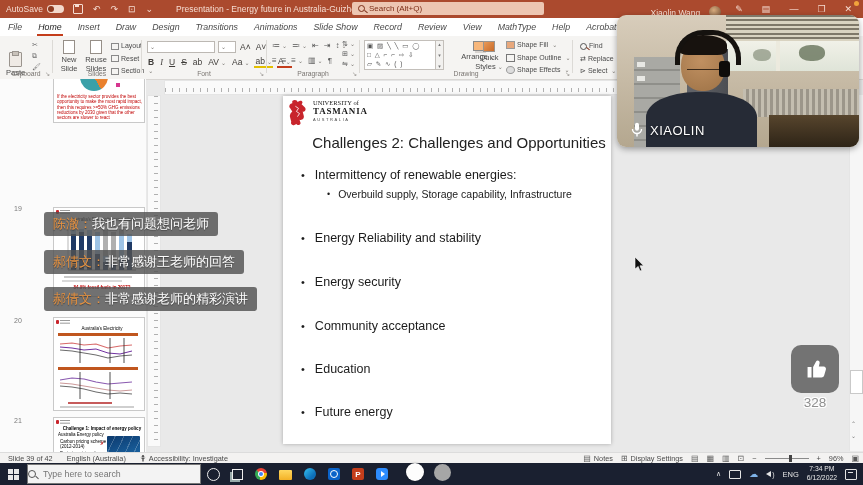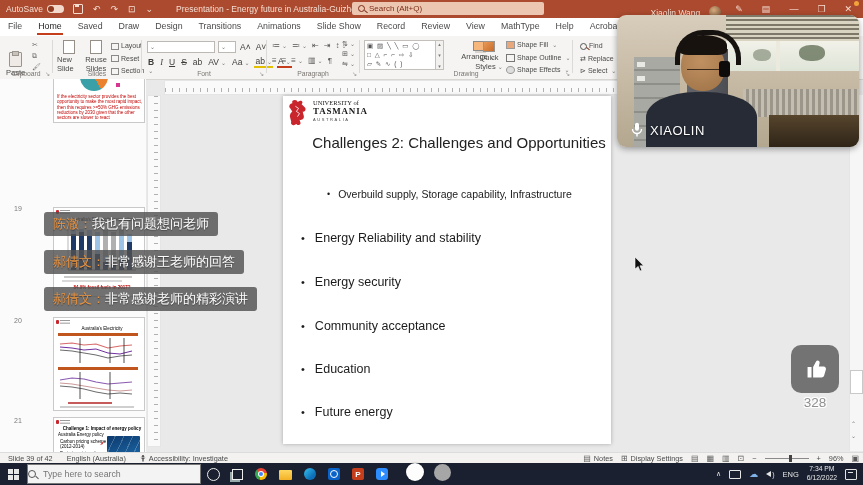--- a/index.html
+++ b/index.html
@@ -15,22 +15,22 @@
   .flp{width:8px;height:8px;border:1px solid #f6ddd2;border-radius:1px;margin:0 5px;position:relative;}
   .flp::after{content:"";position:absolute;left:1px;top:0;width:4px;height:2px;background:#f6ddd2;}
   .tb-search{position:absolute;left:352px;top:2px;width:186px;height:13px;background:#edc6b2;border-radius:2px;
              display:flex;align-items:center;gap:4px;padding-left:6px;color:#7c2d16;font-size:8px;}
   .mag{width:5px;height:5px;border:1.2px solid #7c2d16;border-radius:50%;position:relative;flex:0 0 auto;}
   .mag::after{content:"";position:absolute;width:3.5px;height:1.2px;background:#7c2d16;right:-3px;bottom:-1px;transform:rotate(40deg);}
   .tb-right{position:absolute;right:6px;top:0;height:18px;display:flex;align-items:flex-end;gap:9px;}
   .avatar{width:12px;height:12px;border-radius:50%;background:radial-gradient(circle at 40% 35%,#d7ab7e,#6e4a30);}
   .notif-dot{position:absolute;right:4px;top:1px;width:5px;height:5px;border-radius:50%;background:#f2a33c;}
   
-  .menubar{position:absolute;left:0;top:18px;width:863px;height:18px;background:#ffffff;display:flex;align-items:flex-start;
-           font-size:8.8px;color:#4a4a4a;gap:0;border-bottom:1px solid #e8e8e8;}
+  .menubar{position:absolute;left:0;top:18px;width:863px;height:18px;background:#ffffff;display:flex;align-items:flex-end;
+           font-size:8.8px;color:#4a4a4a;gap:0;border-bottom:1px solid #e8e8e8;font-style:italic;}
   .mtab{padding:0 8px;line-height:17px;position:relative;}
   .mtab.active{color:#1f1f1f;}
   .mtab.active::after{content:"";position:absolute;left:7px;right:7px;bottom:0;height:2px;background:#c43e1c;}
   
   .ribbon{position:absolute;left:0;top:36px;width:863px;height:43px;background:#f5f4f2;border-bottom:1px solid #d8d6d3;
           font-size:7.5px;color:#4a4a4a;}
   .rgroup{position:absolute;top:0;height:42px;}
   .rdiv{position:absolute;top:4px;width:1px;height:33px;background:#dcdad6;}
   .rlabel{position:absolute;bottom:1px;left:0;right:0;text-align:center;font-size:6.8px;color:#7a7672;}
   .launch{position:absolute;bottom:1px;right:2px;font-size:6px;color:#8a8682;}
@@ -133,21 +133,21 @@
       <span class="tb-ic">—</span>
       <span class="tb-ic">❐</span>
       <span class="tb-ic">✕</span>
     </div>
     <span class="notif-dot"></span>
   </div>
 
   <div class="menubar">
     <span class="mtab">File</span>
     <span class="mtab active">Home</span>
-    <span class="mtab">Saved</span>
+    <span class="mtab">Insert</span>
     <span class="mtab">Draw</span>
     <span class="mtab">Design</span>
     <span class="mtab">Transitions</span>
     <span class="mtab">Animations</span>
     <span class="mtab">Slide Show</span>
     <span class="mtab">Record</span>
     <span class="mtab">Review</span>
     <span class="mtab">View</span>
     <span class="mtab">MathType</span>
     <span class="mtab">Help</span>
@@ -167,21 +167,21 @@
         <span>🖌</span>
       </div>
       <div class="rlabel">Clipboard</div>
       <span class="launch">↘</span>
     </div>
     <div class="rdiv" style="left:52px;"></div>
 
     <div class="rgroup" style="left:53px;width:88px;">
       <div class="bigbtn" style="position:absolute;left:4px;top:4px;width:24px;">
         <span class="pageic"></span>
-        <span style="text-align:left;">New Slide</span>
+        <span style="text-align:center;">New Slide</span>
       </div>
       <div class="bigbtn" style="position:absolute;left:30px;top:4px;width:26px;">
         <span class="pageic"></span>
         <span style="text-align:center;">Reuse Slides</span>
       </div>
       <div style="position:absolute;left:58px;top:5px;display:flex;flex-direction:column;gap:2.5px;">
         <span class="smallrow chev">
             <i style="width:6px;height:5px;border:1px solid #8a8a8a;"></i>
             <span>Layout</span>
           </span>
@@ -421,20 +421,23 @@
         <path d="M4 2 C6 0 9 1 9 3 L11 2 C13 1 15 3 13 5 L16 8 C18 10 16 13 14 12 L15 16 C16 19 13 21 11 20 L12 23 C12 25 9 26 8 24 L6 25 C4 26 2 24 3 22 L2 18 C1 15 3 13 4 12 L2 9 C0 7 2 4 4 4 Z" fill="#c8252c"></path>
         <path d="M7 7 L10 9 L8 12 L11 14 L9 17" stroke="#fff" stroke-width="0.8" fill="none"></path>
       </svg>
       <div class="logo-text">
         <div style="font-size:6.5px;">UNIVERSITY of</div>
         <div style="font-size:9px;font-weight:bold;letter-spacing:.8px;">TASMANIA</div>
         <div style="font-family:'Liberation Sans',sans-serif;font-size:4px;letter-spacing:1.6px;color:#444;margin-top:1px;">AUSTRALIA</div>
       </div>
     </div>
     <div class="slide-title">Challenges 2: Challenges and Opportunities</div>
+    <div class="b" style="top:72px;">
+        <span>Intermittency of renewable energies:</span>
+      </div>
     <div class="sb" style="top:92px;">
         <span>Overbuild supply, Storage capability, Infrastructure</span>
       </div>
     <div class="b" style="top:135px;">
         <span>Energy Reliability and stability</span>
       </div>
     <div class="b" style="top:179px;">
         <span>Energy security</span>
       </div>
     <div class="b" style="top:223px;">

